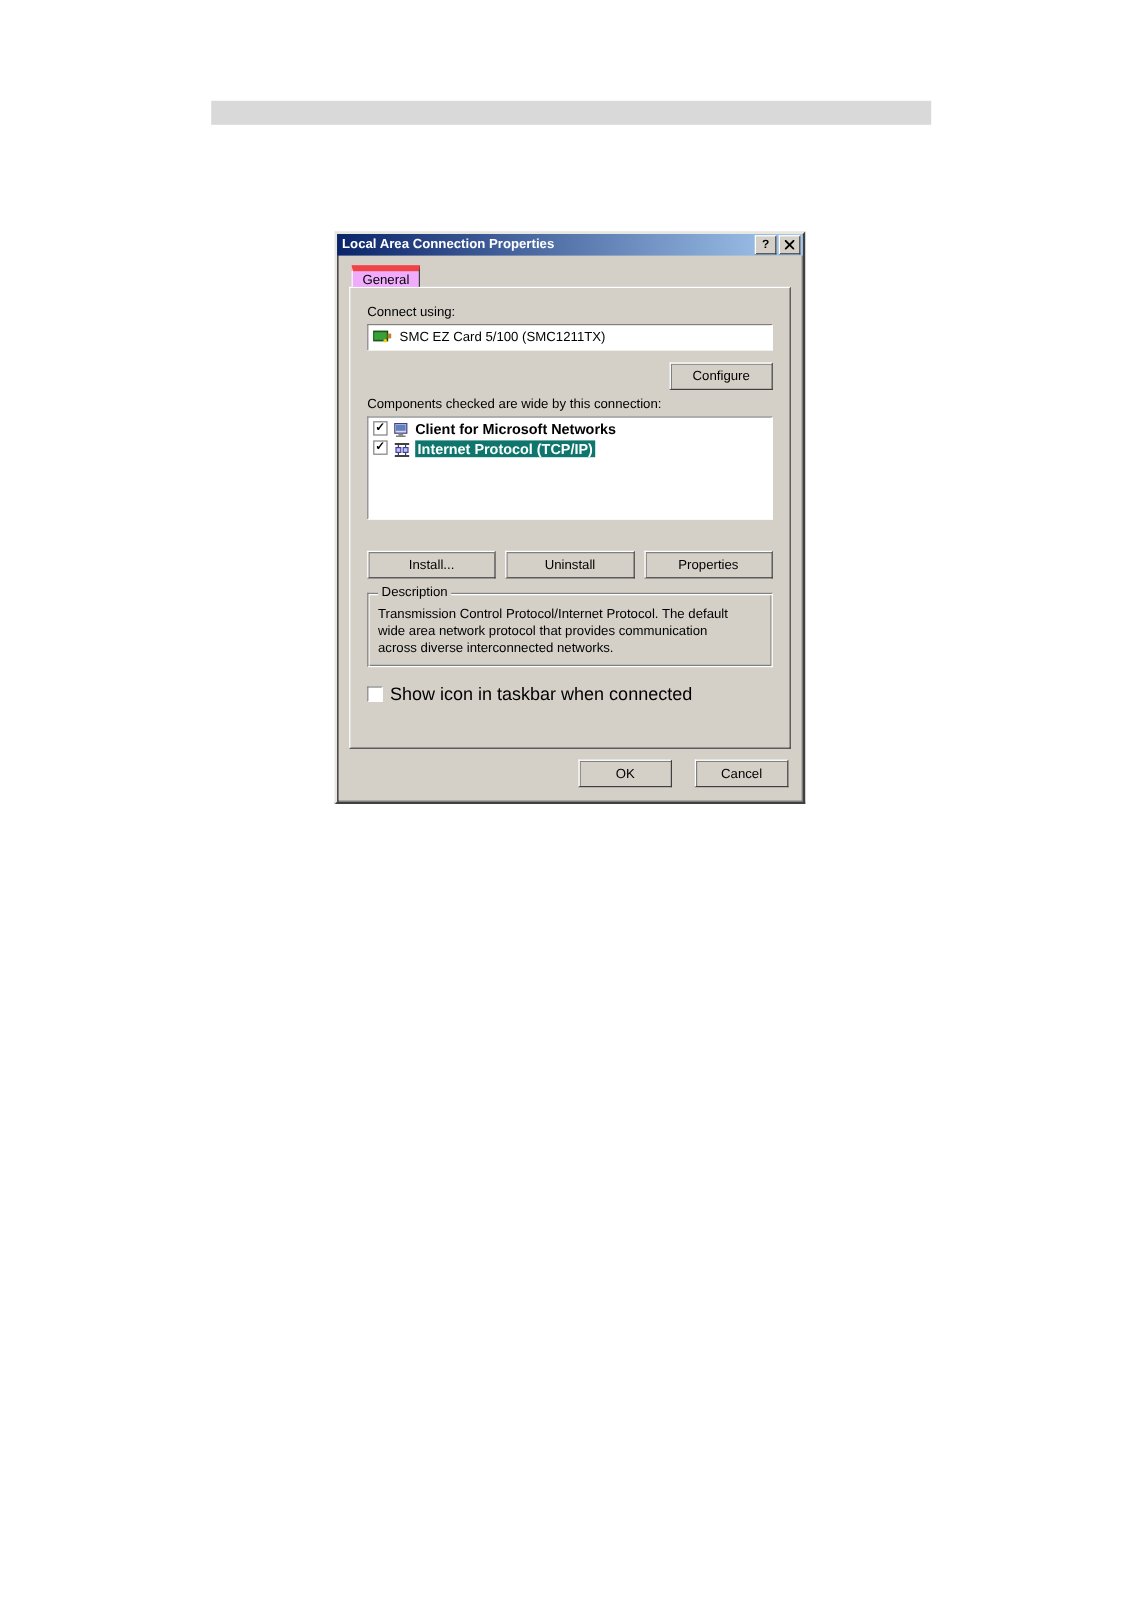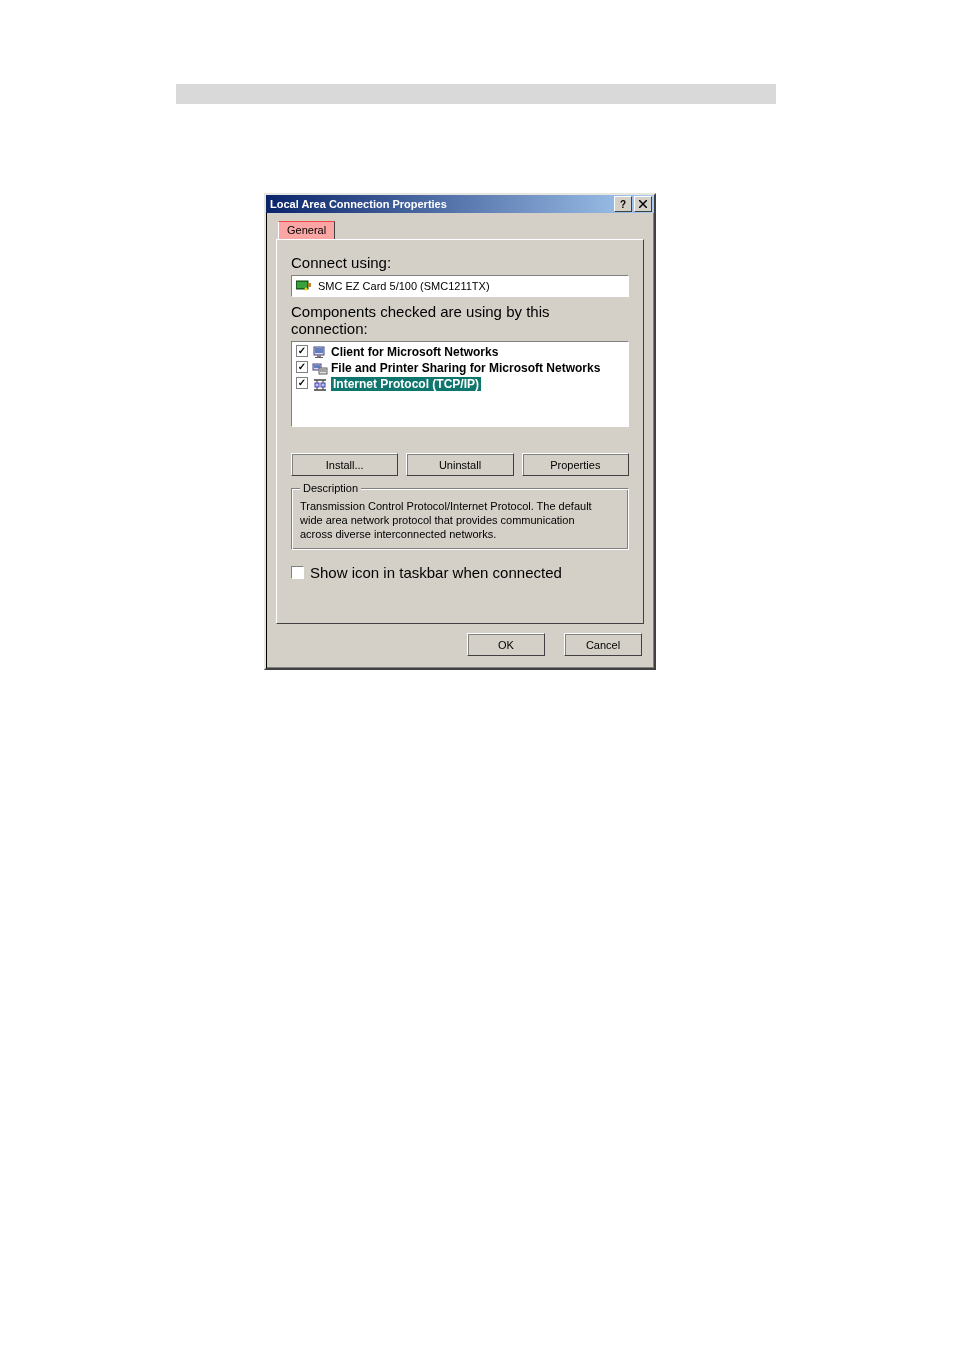--- a/index.html
+++ b/index.html
@@ -15,21 +15,21 @@
   .page-header {
     position: absolute;
     left: 176px;
     top: 84px;
     width: 600px;
     height: 20px;
     background: #d9d9d9;
   }
   .dialog {
     position: absolute;
-    left: 264px;
+    left: 279px;
     top: 193px;
     width: 392px;
     height: 477px;
     background: #d4d0c8;
     border-top: 2px solid #e8e6e0;
     border-left: 2px solid #e8e6e0;
     border-right: 2px solid #404040;
     border-bottom: 2px solid #404040;
     box-shadow: 1px 1px 0 #000 inset, -1px -1px 0 #808080 inset;
     box-sizing: border-box;
@@ -68,42 +68,42 @@
     top: 28px;
     right: 10px;
     bottom: 44px;
   }
   .tab-label {
     position: absolute;
     top: -2px;
     left: 2px;
     height: 18px;
     padding: 2px 8px 0 8px;
-    background: #fca5a5;
-    border-top: 1px solid #ef4444;
+    background: #f0abfc;
+    border-top: 5px solid #ef4444;
     border-left: 1px solid #fff;
     border-right: 1px solid #404040;
     font-size: 11px;
     z-index: 2;
     box-sizing: border-box;
   }
   .tab-panel {
     position: absolute;
     left: 0;
     right: 0;
     top: 16px;
     bottom: 0;
     border-top: 1px solid #fff;
     border-left: 1px solid #fff;
     border-right: 1px solid #404040;
     border-bottom: 1px solid #404040;
     padding: 14px;
     box-sizing: border-box;
   }
-  .lbl { font-size: 15px; }
+  .lbl { font-size: 11px; }
   .sunken-field {
     margin-top: 4px;
     height: 22px;
     border-top: 1px solid #808080;
     border-left: 1px solid #808080;
     border-right: 1px solid #fff;
     border-bottom: 1px solid #fff;
     background: #fff;
     display: flex;
     align-items: center;
@@ -253,52 +253,43 @@
           <svg viewBox="0 0 16 14">
               <rect x="0" y="2" width="12" height="8" fill="#2a7a2a" stroke="#0a4a0a"></rect>
               <rect x="1" y="3" width="10" height="6" fill="#3aa03a"></rect>
               <rect x="12" y="4" width="3" height="4" fill="#c08030"></rect>
               <circle cx="10" cy="10" r="1.5" fill="#ffcc00"></circle>
             </svg>
         </span>
         <span>SMC EZ Card 5/100 (SMC1211TX)</span>
       </div>
 
-
-      <div class="lbl" style="margin-top:6px;">Components checked are using by this connection:</div>
+      <div class="btn-row-right">
+        <span class="btn">Configure</span>
+      </div>
+
+      <div class="lbl" style="margin-top:6px;">Components checked are wide by this connection:</div>
 
       <div class="listbox">
         <div class="list-item">
           <span class="chk checked"></span>
           <span class="item-icon">
             <svg viewBox="0 0 16 16">
                 <rect x="2" y="2" width="10" height="8" fill="#d8d8f0" stroke="#404080"></rect>
                 <rect x="3" y="3" width="8" height="5" fill="#6080c0"></rect>
                 <rect x="5" y="10" width="4" height="2" fill="#808080"></rect>
                 <rect x="3" y="12" width="8" height="1" fill="#606060"></rect>
               </svg>
           </span>
           <span>Client for Microsoft Networks</span>
         </div>
         <div class="list-item">
           <span class="chk checked"></span>
           <span class="item-icon">
             <svg viewBox="0 0 16 16">
-                <rect x="1" y="3" width="8" height="6" fill="#d8d8f0" stroke="#404080"></rect>
-                <rect x="2" y="4" width="6" height="3" fill="#6080c0"></rect>
-                <rect x="7" y="7" width="8" height="6" fill="#e0e0e0" stroke="#606060"></rect>
-                <rect x="8" y="8" width="6" height="3" fill="#a0a0a0"></rect>
-              </svg>
-          </span>
-          <span>File and Printer Sharing for Microsoft Networks</span>
-        </div>
-        <div class="list-item">
-          <span class="chk checked"></span>
-          <span class="item-icon">
-            <svg viewBox="0 0 16 16">
                 <line x1="2" y1="3" x2="14" y2="3" stroke="#404040" stroke-width="1.5"></line>
                 <line x1="2" y1="13" x2="14" y2="13" stroke="#404040" stroke-width="1.5"></line>
                 <line x1="5" y1="3" x2="5" y2="13" stroke="#404040"></line>
                 <line x1="11" y1="3" x2="11" y2="13" stroke="#404040"></line>
                 <rect x="3" y="6" width="4" height="4" fill="#c0c0ff" stroke="#4040a0"></rect>
                 <rect x="9" y="6" width="4" height="4" fill="#c0c0ff" stroke="#4040a0"></rect>
               </svg>
           </span>
           <span class="selected-text">Internet Protocol (TCP/IP)</span>
         </div>

